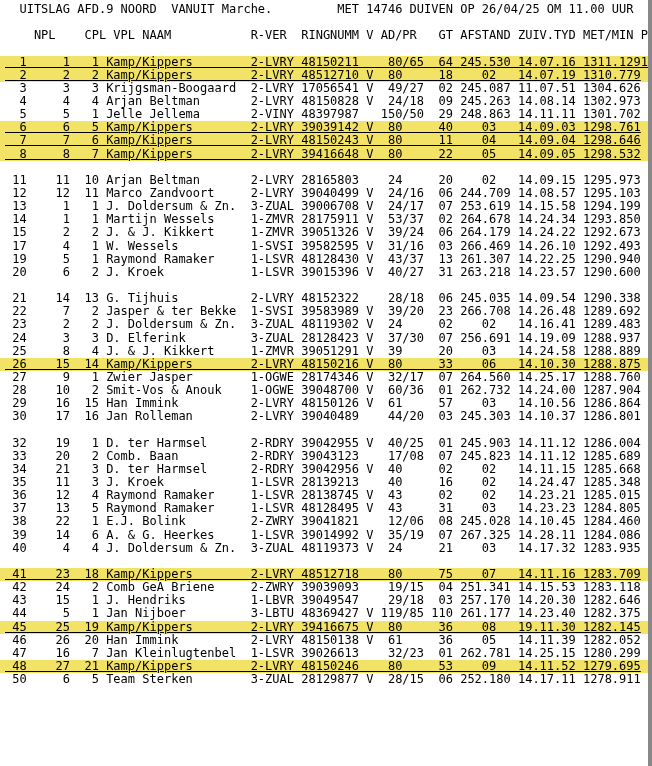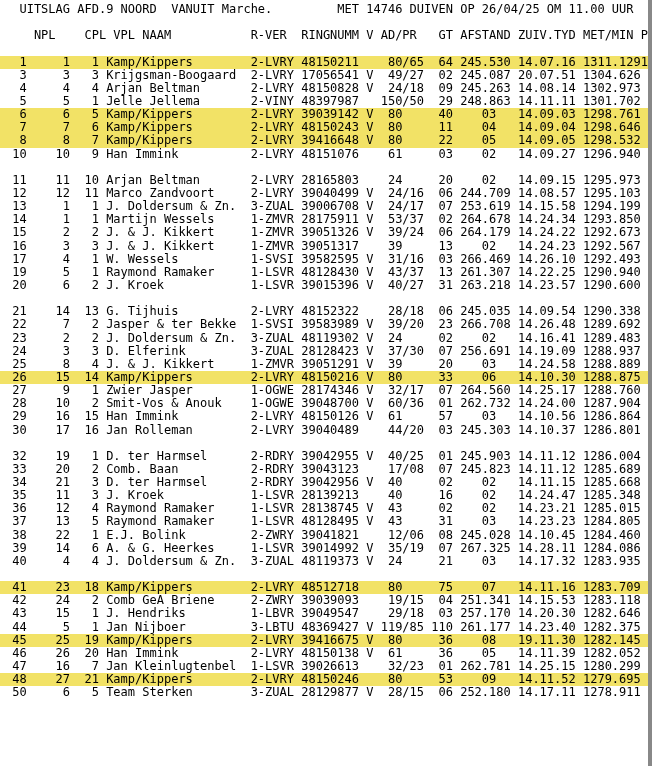--- a/index.html
+++ b/index.html
@@ -6,47 +6,46 @@
   .screen{
     width:648px;height:766px;background:#ffffff;overflow:hidden;
     position:relative;font-family:"DejaVu Sans Mono",monospace;
     font-size:12px;color:#000;
   }
   .report{padding-top:3px;}
   .ln{
     white-space:pre;height:13.15px;line-height:13.15px;
     padding-left:5px;overflow:hidden;
   }
-  .hl{background:var(--hl,#F2E266);}
+  .hl{background:var(--hl,#F2E266);text-decoration:underline;}
 </style>
 </head>
 <body>
 
 <div class="screen">
   <div class="report">
     <div class="ln" id="ln-title">  UITSLAG AFD.9 NOORD  VANUIT Marche.         MET 14746 DUIVEN OP 26/04/25 OM 11.00 UUR</div>
     <div class="ln"></div>
     <div class="ln" id="ln-cols">    NPL    CPL VPL NAAM           R-VER  RINGNUMM V AD/PR   GT AFSTAND ZUIV.TYD MET/MIN P</div>
     <div class="ln"></div>
     <div id="rows-container">
         <div class="ln hl">  1     1   1 Kamp/Kippers        2-LVRY 48150211    80/65  64 245.530 14.07.16 1311.1291</div>
-        <div class="ln">  3     3   3 Krijgsman-Boogaard  2-LVRY 17056541 V  49/27  02 245.087 20.07.51 1304.626</div>
+        <div class="ln hl">  2     2   2 Kamp/Kippers        2-LVRY 48512710 V  80     18    02   14.07.19 1310.779</div>
+        <div class="ln">  3     3   3 Krijgsman-Boogaard  2-LVRY 17056541 V  49/27  02 245.087 11.07.51 1304.626</div>
         <div class="ln">  4     4   4 Arjan Beltman       2-LVRY 48150828 V  24/18  09 245.263 14.08.14 1302.973</div>
         <div class="ln">  5     5   1 Jelle Jellema       2-VINY 48397987   150/50  29 248.863 14.11.11 1301.702</div>
         <div class="ln hl">  6     6   5 Kamp/Kippers        2-LVRY 39039142 V  80     40    03   14.09.03 1298.761</div>
         <div class="ln hl">  7     7   6 Kamp/Kippers        2-LVRY 48150243 V  80     11    04   14.09.04 1298.646</div>
         <div class="ln hl">  8     8   7 Kamp/Kippers        2-LVRY 39416648 V  80     22    05   14.09.05 1298.532</div>
-        <div class="ln"> 10    10   9 Han Immink          2-LVRY 48151076    61     03    02   14.09.27 1296.940</div>
         <div class="ln"></div>
         <div class="ln"> 11    11  10 Arjan Beltman       2-LVRY 28165803    24     20    02   14.09.15 1295.973</div>
         <div class="ln"> 12    12  11 Marco Zandvoort     2-LVRY 39040499 V  24/16  06 244.709 14.08.57 1295.103</div>
         <div class="ln"> 13     1   1 J. Doldersum &amp; Zn.  3-ZUAL 39006708 V  24/17  07 253.619 14.15.58 1294.199</div>
         <div class="ln"> 14     1   1 Martijn Wessels     1-ZMVR 28175911 V  53/37  02 264.678 14.24.34 1293.850</div>
         <div class="ln"> 15     2   2 J. &amp; J. Kikkert     1-ZMVR 39051326 V  39/24  06 264.179 14.24.22 1292.673</div>
-        <div class="ln"> 16     3   3 J. &amp; J. Kikkert     1-ZMVR 39051317    39     13    02   14.24.23 1292.567</div>
         <div class="ln"> 17     4   1 W. Wessels          1-SVSI 39582595 V  31/16  03 266.469 14.26.10 1292.493</div>
         <div class="ln"> 19     5   1 Raymond Ramaker     1-LSVR 48128430 V  43/37  13 261.307 14.22.25 1290.940</div>
         <div class="ln"> 20     6   2 J. Kroek            1-LSVR 39015396 V  40/27  31 263.218 14.23.57 1290.600</div>
         <div class="ln"></div>
         <div class="ln"> 21    14  13 G. Tijhuis          2-LVRY 48152322    28/18  06 245.035 14.09.54 1290.338</div>
         <div class="ln"> 22     7   2 Jasper &amp; ter Bekke  1-SVSI 39583989 V  39/20  23 266.708 14.26.48 1289.692</div>
         <div class="ln"> 23     2   2 J. Doldersum &amp; Zn.  3-ZUAL 48119302 V  24     02    02   14.16.41 1289.483</div>
         <div class="ln"> 24     3   3 D. Elferink         3-ZUAL 28128423 V  37/30  07 256.691 14.19.09 1288.937</div>
         <div class="ln"> 25     8   4 J. &amp; J. Kikkert     1-ZMVR 39051291 V  39     20    03   14.24.58 1288.889</div>
         <div class="ln hl"> 26    15  14 Kamp/Kippers        2-LVRY 48150216 V  80     33    06   14.10.30 1288.875</div>

